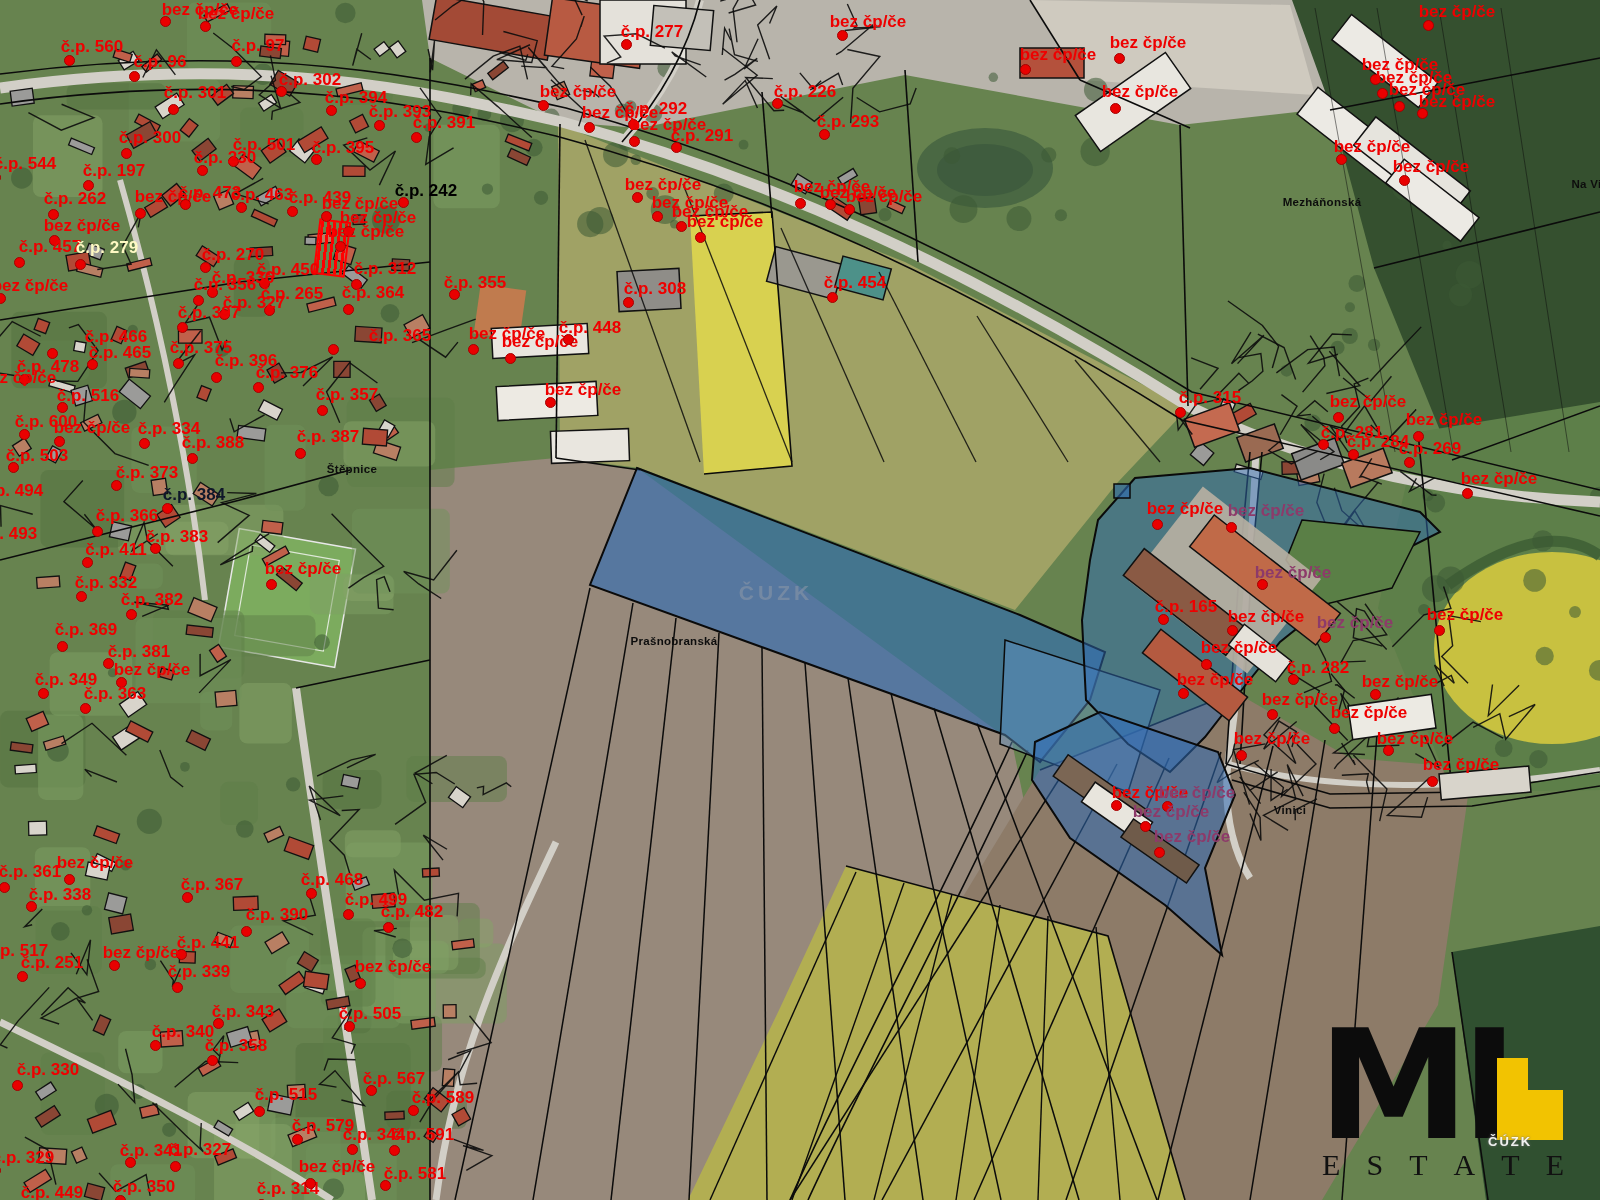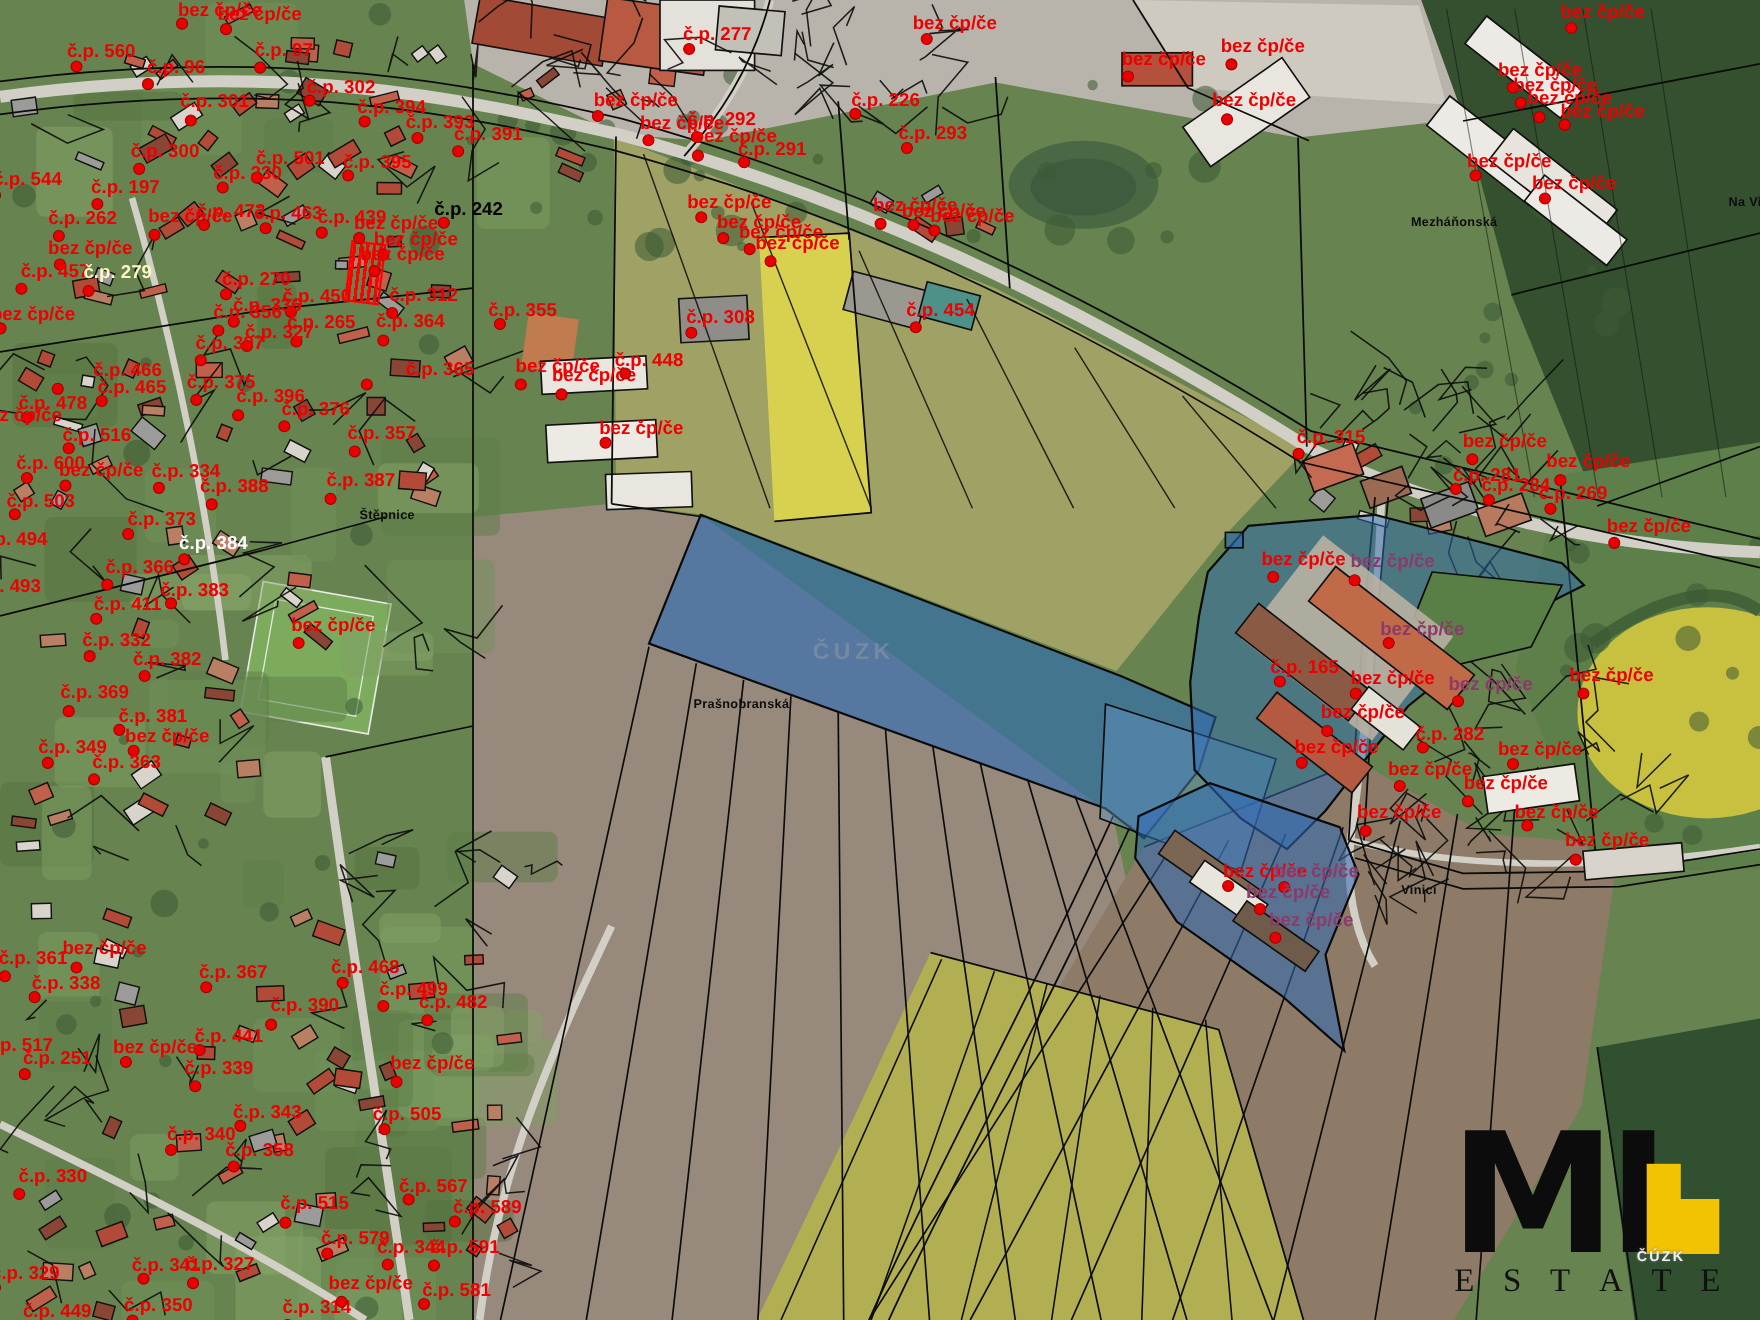--- a/index.html
+++ b/index.html
@@ -745,21 +745,21 @@
       <div class="plabel" style="left: 169px; top: 428px; color: rgb(238, 0, 0);">č.p. 334</div>
       <div class="pdot" style="left: 139px; top: 438px;"></div>
       <div class="plabel" style="left: 213px; top: 442px; color: rgb(238, 0, 0);">č.p. 388</div>
       <div class="pdot" style="left: 187px; top: 453px;"></div>
       <div class="plabel" style="left: 328px; top: 436px; color: rgb(238, 0, 0);">č.p. 387</div>
       <div class="pdot" style="left: 295px; top: 448px;"></div>
       <div class="plabel" style="left: 37px; top: 455px; color: rgb(238, 0, 0);">č.p. 503</div>
       <div class="pdot" style="left: 8px; top: 462px;"></div>
       <div class="plabel" style="left: 147px; top: 472px; color: rgb(238, 0, 0);">č.p. 373</div>
       <div class="pdot" style="left: 111px; top: 480px;"></div>
-      <div class="plabel" style="left: 194px; top: 494px; color: #ffffff;">č.p. 384</div>
+      <div class="plabel" style="left: 194px; top: 494px; color: #0f172a;">č.p. 384</div>
       <div class="pdot" style="left: 162px; top: 503px;"></div>
       <div class="plabel" style="left: 12px; top: 490px; color: rgb(238, 0, 0);">č.p. 494</div>
       <div class="plabel" style="left: 127px; top: 515px; color: rgb(238, 0, 0);">č.p. 366</div>
       <div class="pdot" style="left: 92px; top: 526px;"></div>
       <div class="plabel" style="left: 6px; top: 533px; color: rgb(238, 0, 0);">č.p. 493</div>
       <div class="plabel" style="left: 177px; top: 536px; color: rgb(238, 0, 0);">č.p. 383</div>
       <div class="pdot" style="left: 150px; top: 543px;"></div>
       <div class="plabel" style="left: 116px; top: 549px; color: rgb(238, 0, 0);">č.p. 411</div>
       <div class="pdot" style="left: 82px; top: 557px;"></div>
       <div class="plabel" style="left: 106px; top: 582px; color: rgb(238, 0, 0);">č.p. 332</div>

